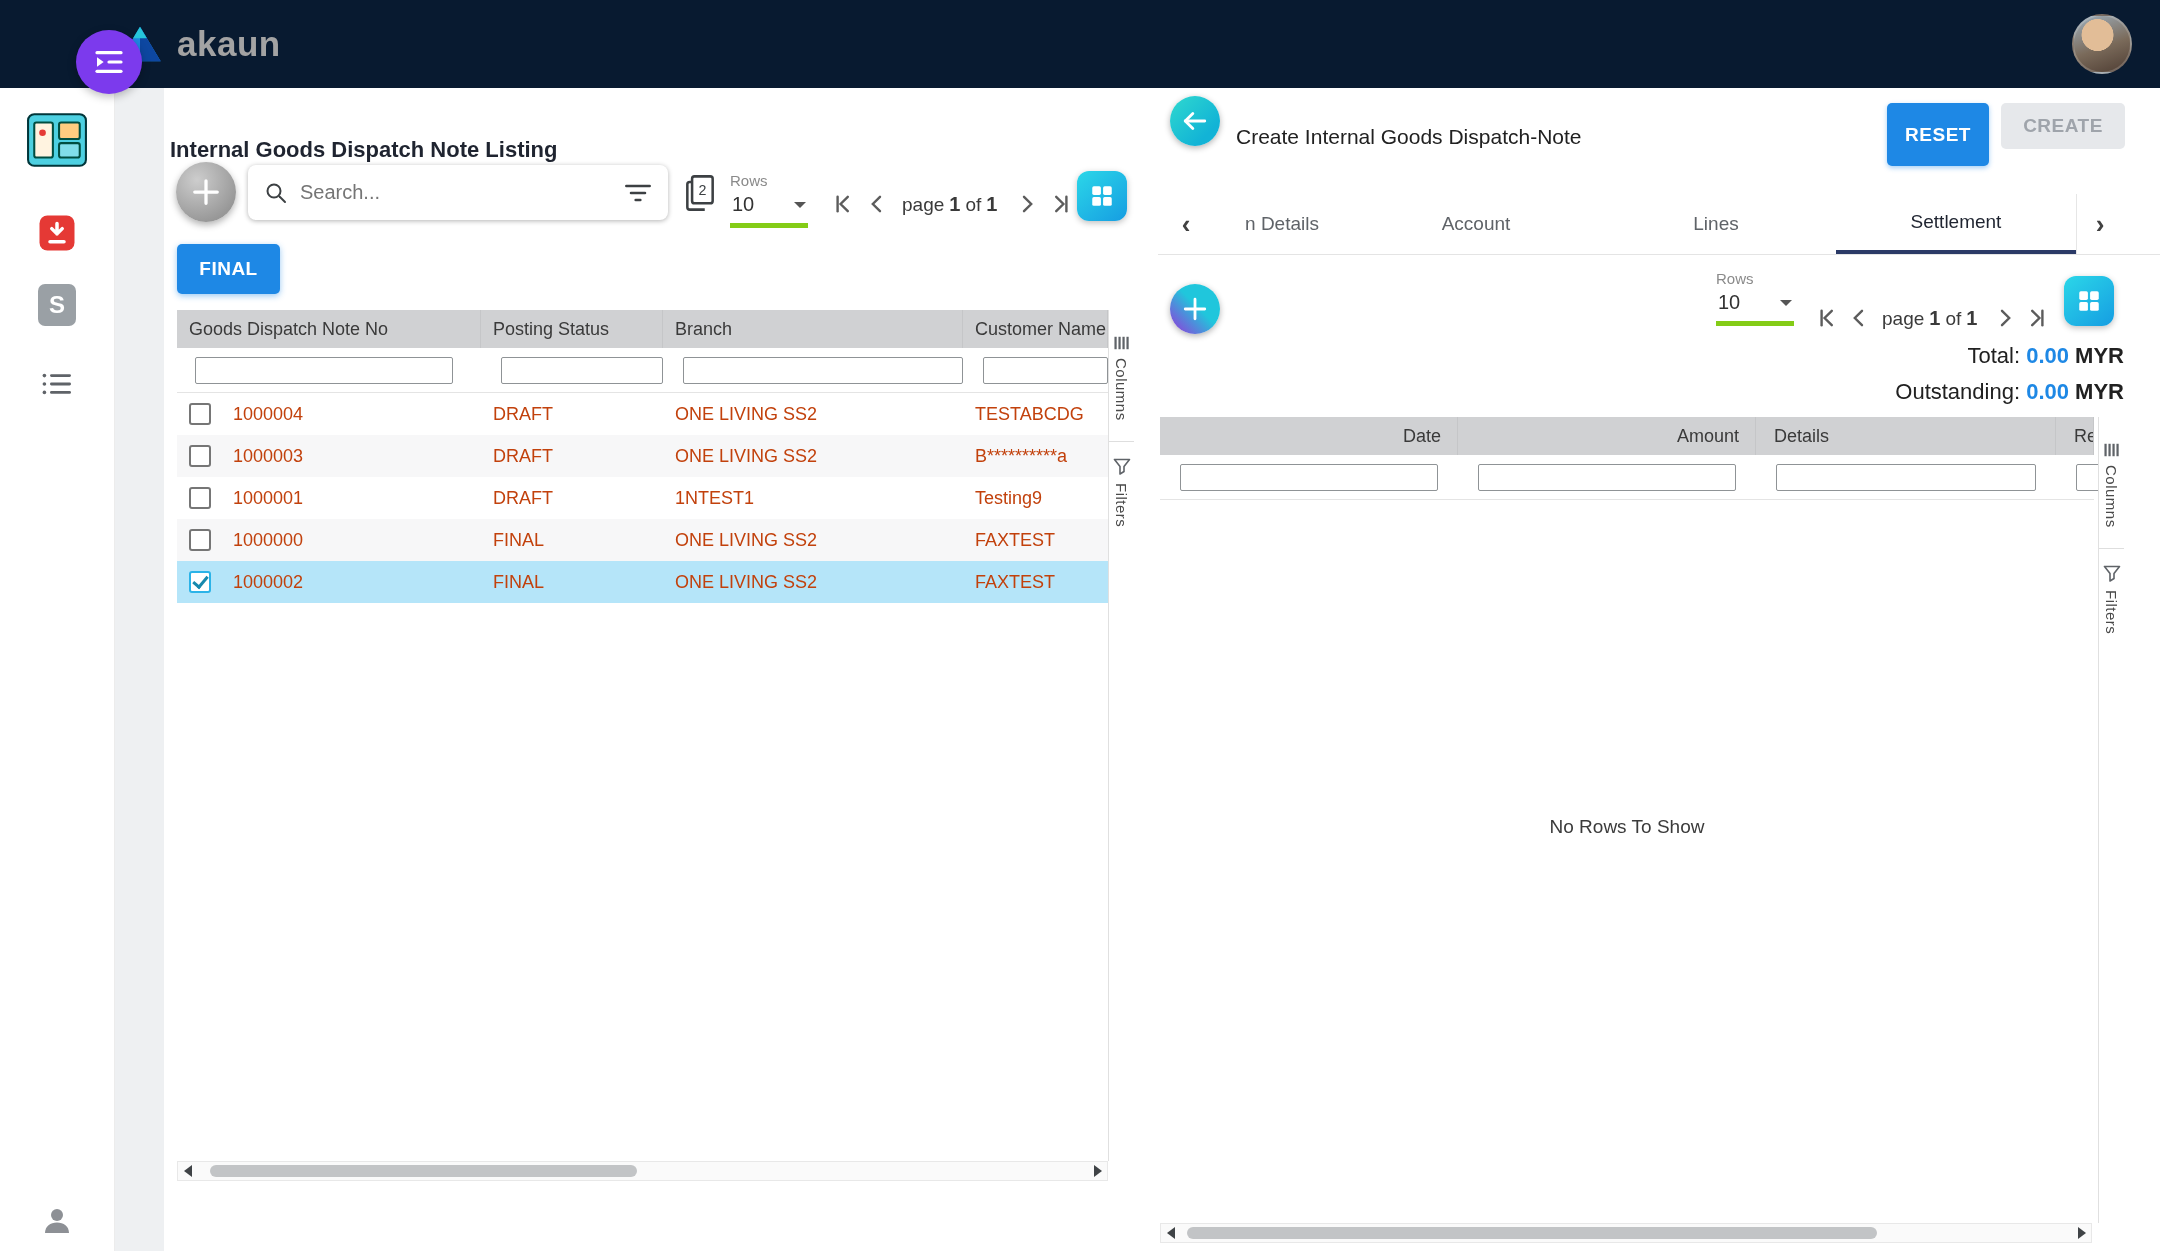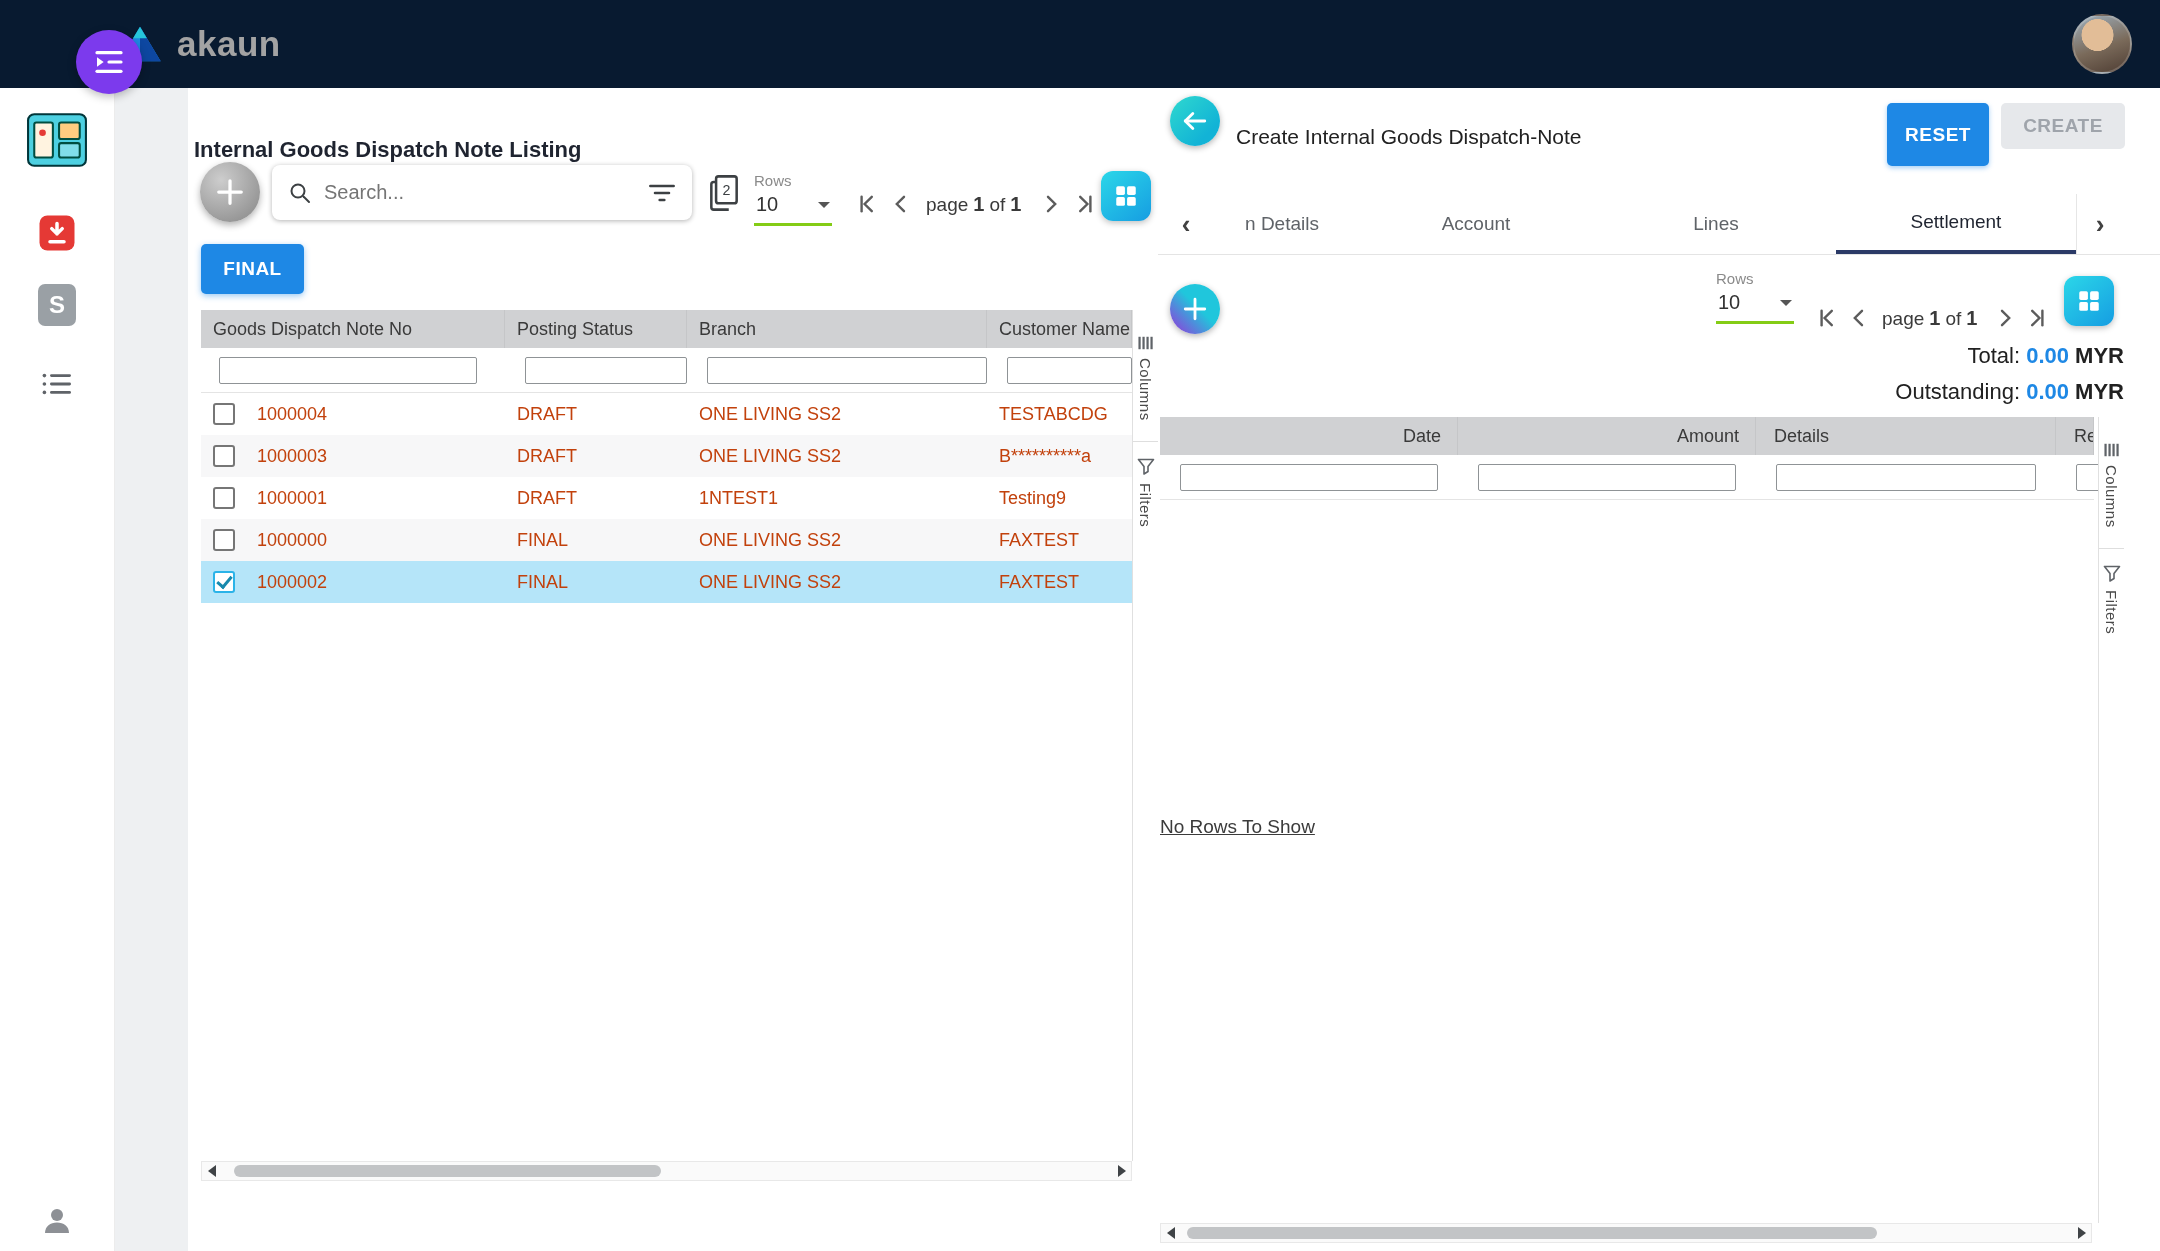--- a/index.html
+++ b/index.html
@@ -24,39 +24,39 @@
                background:#7c3aed;display:flex;align-items:center;justify-content:center;
                box-shadow:0 3px 8px rgba(0,0,0,.25);z-index:5;cursor:pointer;}
   .sb-pdf{top:124px;}
   .s-icon{width:38px;height:42px;border-radius:7px;background:#9aa0a5;color:#fff;font-weight:700;
           font-size:24px;display:flex;align-items:center;justify-content:center;}
   .sb-sdoc{top:196px;}
   .sb-list{top:282px;}
   .sb-person{bottom:12px;top:auto;}
 
   
-  .panel-left{position:absolute;left:188px;top:88px;width:1054px;bottom:0;background:#fff;}
+  .panel-left{position:absolute;left:164px;top:88px;width:1054px;bottom:0;background:#fff;}
   .panel-right{position:absolute;left:1158px;top:88px;right:0;bottom:0;background:#fff;}
 
   
   .lt-title{position:absolute;left:6px;top:34px;font-size:22px;font-weight:600;color:#1f2430;}
   .circle-btn{border-radius:50%;display:flex;align-items:center;justify-content:center;cursor:pointer;}
   .lt-add{position:absolute;left:12px;top:74px;width:60px;height:60px;
           background:radial-gradient(circle at 35% 30%, #cdcdcd, #979797 75%);
           box-shadow:0 3px 7px rgba(0,0,0,.3);}
   .search-box{position:absolute;left:84px;top:77px;width:420px;height:55px;background:#fff;border-radius:8px;
               box-shadow:0 1px 5px rgba(0,0,0,.3);display:flex;align-items:center;padding:0 16px;box-sizing:border-box;gap:10px;}
   .search-box input{flex:1;border:none;outline:none;font-size:20px;color:#444;font-family:inherit;background:transparent;}
   .search-box input::placeholder{color:#757575;}
   .copies-btn{position:absolute;left:520px;top:86px;cursor:pointer;}
   .rows-block{position:absolute;cursor:pointer;}
   .lt-rows{left:566px;top:84px;}
   .rows-label{font-size:15px;color:#8a8a8a;}
   .rows-value{width:74px;display:flex;align-items:center;justify-content:space-between;
-              border-bottom:3px solid #84cc16;padding:4px 2px 7px 2px;font-size:20px;color:#333;}
+              border-bottom:5px solid #84cc16;padding:4px 2px 7px 2px;font-size:20px;color:#333;}
   .caret-down{width:0;height:0;border:6px solid transparent;border-top-color:#555;margin-top:6px;}
   .pag{position:absolute;display:flex;align-items:center;gap:8px;height:36px;}
   .lt-pag{left:666px;top:98px;}
   .pag-btn{width:26px;height:26px;display:flex;align-items:center;justify-content:center;cursor:pointer;}
   .pag-text{font-size:19px;color:#3a3a3a;margin:0 4px;white-space:nowrap;}
   .pag-text b{font-size:20px;margin:0 5px;}
   .grid-btn{border-radius:12px;width:50px;height:50px;display:flex;align-items:center;justify-content:center;
             background:linear-gradient(140deg,#2ad4e8 5%,#17a0e2 95%);box-shadow:0 2px 6px rgba(0,0,0,.25);cursor:pointer;}
   .lt-grid-btn{position:absolute;left:913px;top:83px;}
   .btn{border:none;border-radius:5px;font-weight:700;font-family:inherit;font-size:19px;letter-spacing:.5px;cursor:pointer;}
@@ -131,21 +131,21 @@
   .amt{color:#1e88e5;font-weight:700;}
   .cur{font-weight:700;}
 
   
   .rp-table{position:absolute;left:2px;top:329px;width:934px;}
   .rp-grid-row{display:grid;grid-template-columns:298px 298px 300px 38px;}
   .cell-r{justify-content:flex-end !important;padding-right:16px !important;padding-left:0 !important;}
   .rp-table .t-header > div{padding-left:18px;}
   .rp-filter input{margin-left:20px;width:calc(100% - 40px);}
   .rp-filter .tiny input{margin-left:20px;width:40px;}
-  .rp-empty{position:absolute;left:2px;width:934px;top:728px;font-size:19px;color:#3b3b3b;text-decoration:underline;}
+  .rp-empty{position:absolute;left:2px;width:934px;top:728px;text-align:center;font-size:19px;color:#3b3b3b;}
   .rp-strip{left:940px;top:329px;height:806px;}
   .rp-hscroll{left:2px;top:1135px;width:932px;}
 </style>
 </head>
 <body>
 
 <div id="app">
 
   <header class="navbar">
     <div class="brand">

